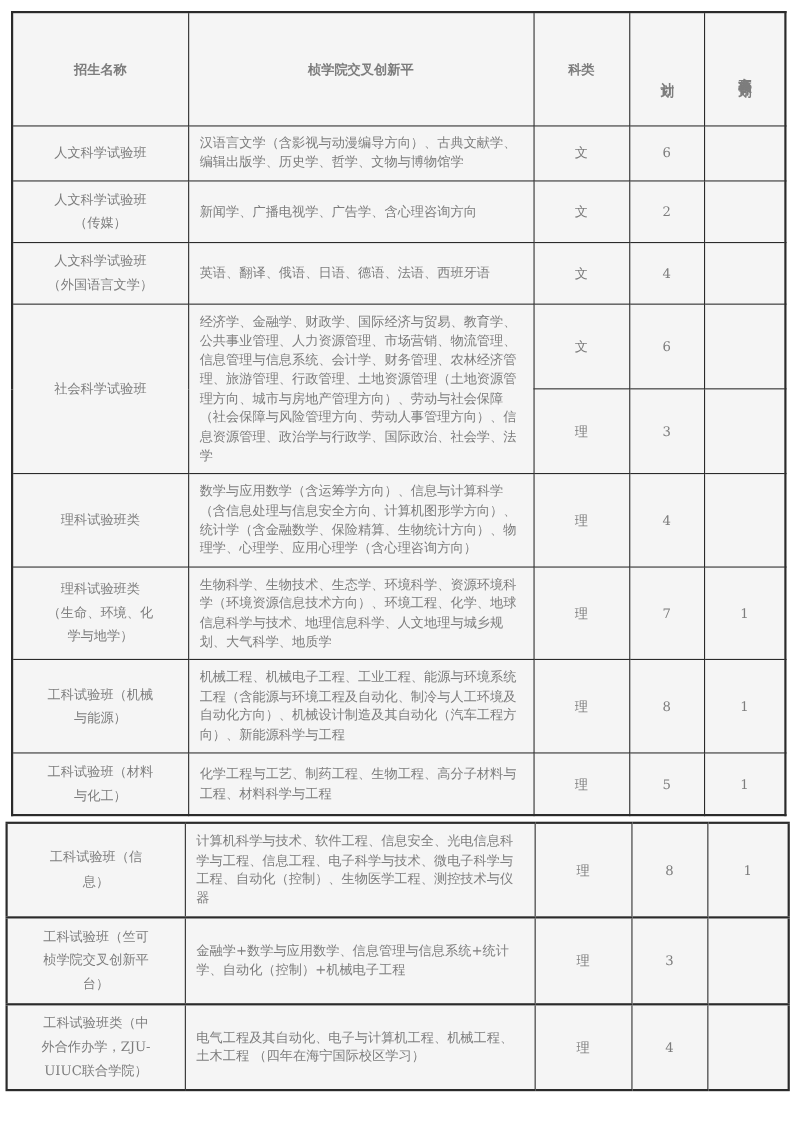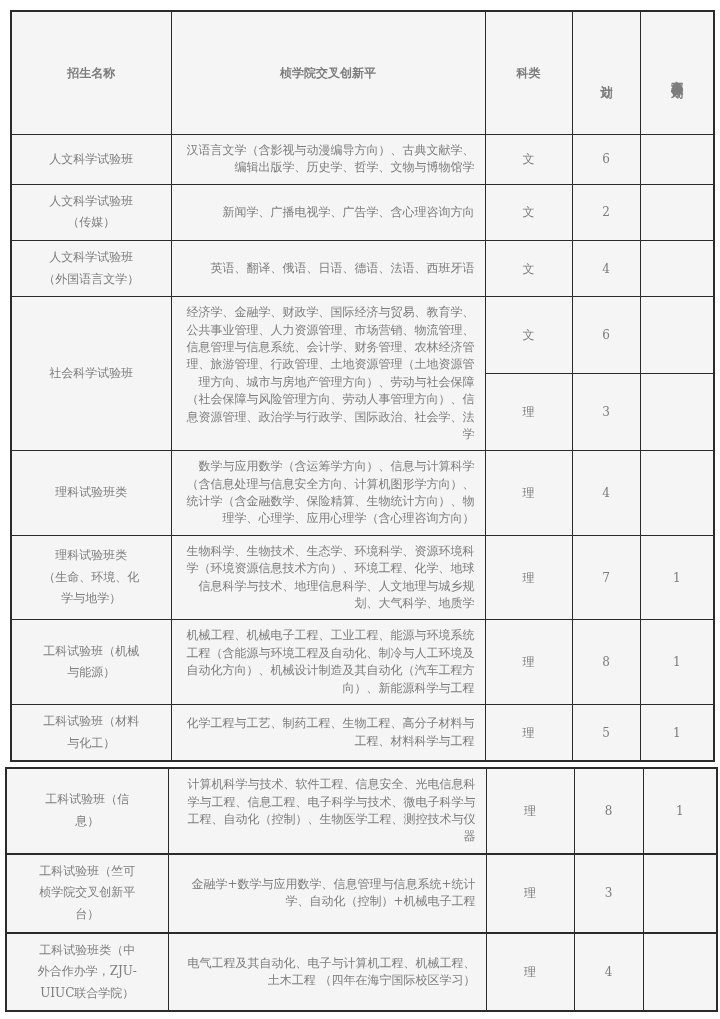--- a/index.html
+++ b/index.html
@@ -31,37 +31,37 @@
     color: #7d7d7d;
     font-size: 12px;
     vertical-align: middle;
     overflow: hidden;
   }
   #table-lower td { border-top-width: 2px; border-bottom-width: 2px; }
   th {
     font-weight: bold;
     height: 86px;
     text-align: center;
-    padding: 18px;
+    padding: 8px;
   }
   .vertical {
     display: inline-block;
     writing-mode: vertical-rl;
     text-orientation: upright;
     line-height: 1.1;
     letter-spacing: 1px;
   }
   .name-cell {
     text-align: center;
     white-space: pre-line;
     line-height: 1.8;
     padding: 6px 8px;
   }
   .majors-cell {
-    text-align: right;
+    text-align: left;
     padding: 7px 10px;
     line-height: 1.45;
   }
   .cat-cell, .plan-cell, .spec-cell {
     text-align: center;
     white-space: pre-line;
     line-height: 1.5;
     padding: 6px 2px;
   }
   #table-upper tr { min-height: 40px; }

